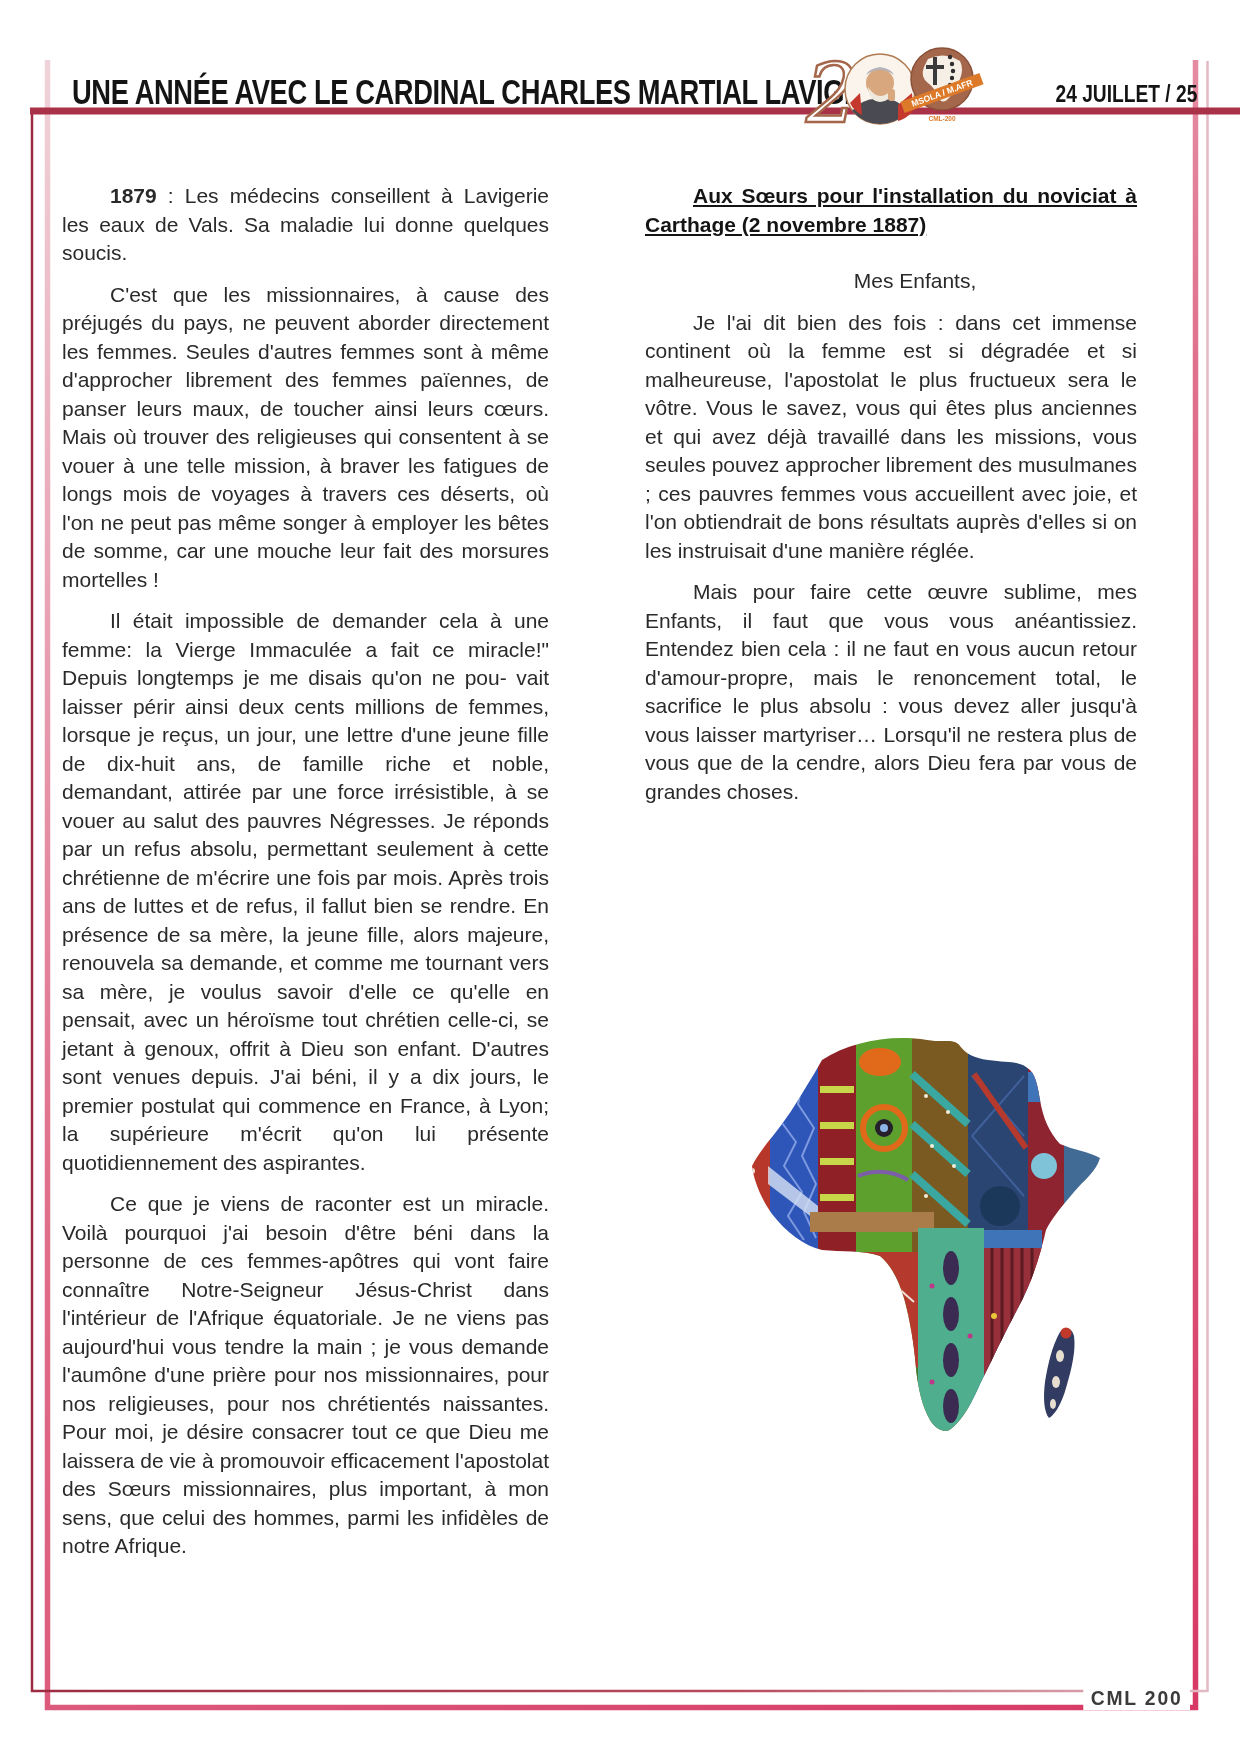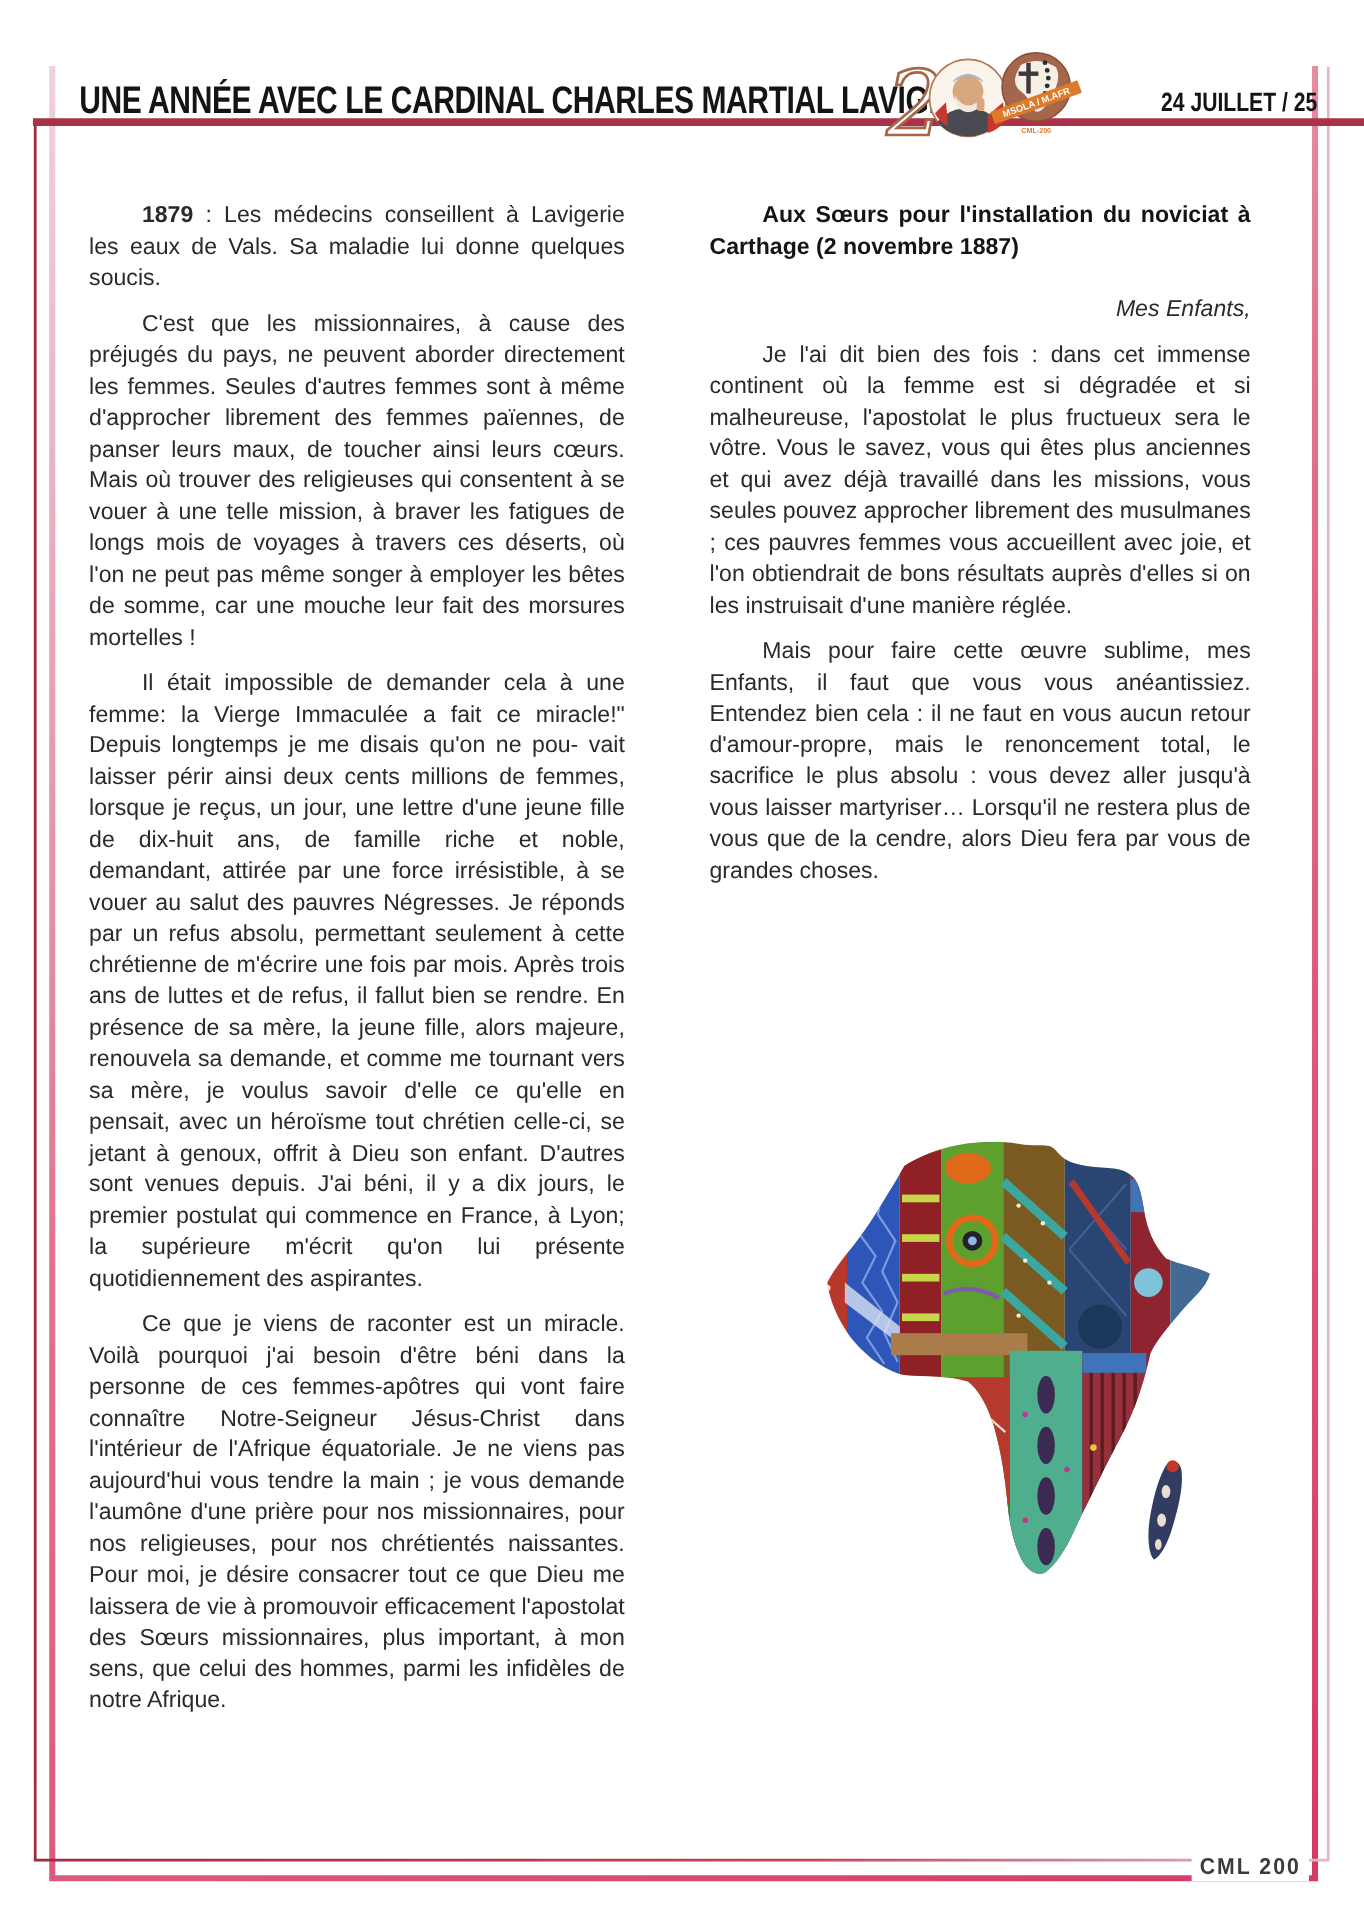--- a/index.html
+++ b/index.html
@@ -17,31 +17,31 @@
   }
   .header-date{
     position:absolute;right:43px;top:80px;z-index:4;
     font-size:24px;font-weight:700;color:#141414;
     transform:scaleX(.8);transform-origin:right center;white-space:nowrap;
   }
   .logo-svg{position:absolute;left:800px;top:45px;z-index:5;}
   
   .col{position:absolute;top:182px;z-index:2;text-align:justify;
        font-size:21px;line-height:28.5px;}
-  .col-left{left:81px;width:487px;}
+  .col-left{left:62px;width:487px;}
   .col-right{left:645px;width:492px;}
   .para{margin:0 0 13px 0;text-indent:48px;}
   .col p:last-child{margin-bottom:0;}
   h2{
     font-size:21px;line-height:28.5px;font-weight:700;color:#141414;
-    margin:0 0 12px 0;text-indent:48px;text-align:justify;
+    margin:0 0 12px 0;text-indent:48px;text-align:justify;text-decoration:underline;
   }
   .col-left h2{margin-top:58px;}
   .col-right h2{margin-top:0;}
-  .salutation{margin:28px 0 13px 0;text-indent:48px;text-align:right;font-style:italic;}
+  .salutation{margin:28px 0 13px 0;text-indent:48px;text-align:center;}
   
   .africa-fig{position:absolute;left:722px;top:1016px;z-index:2;margin:0;}
   
   .footer-code{
     position:absolute;right:50px;top:1686px;z-index:4;
     font-size:21px;font-weight:700;letter-spacing:2px;color:#3b3b3b;
     background:#fff;padding:0 8px;transform:scaleX(.92);transform-origin:right center;
   }
 </style>
 </head>

